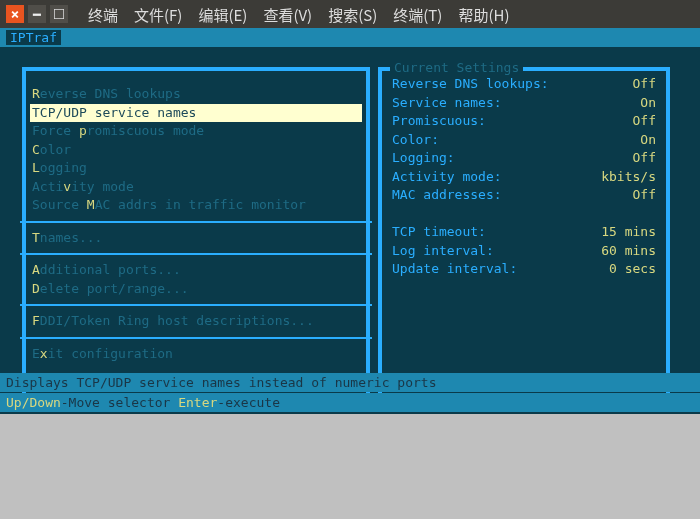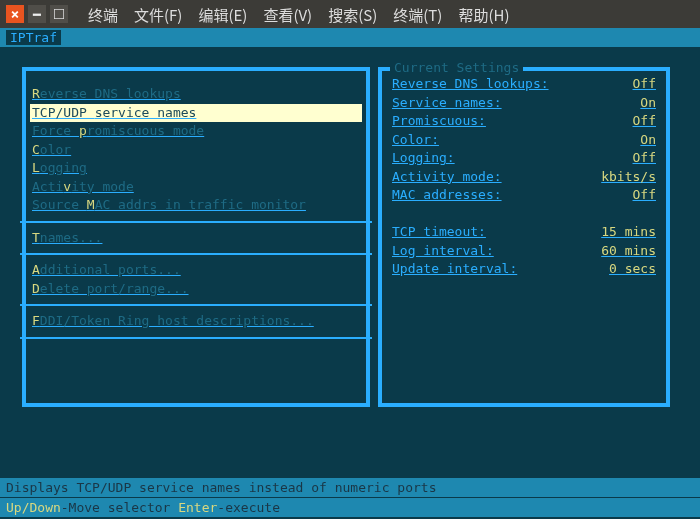--- a/index.html
+++ b/index.html
@@ -42,25 +42,24 @@
     margin-left: 10px;
     gap: 8px;
     font-family: "Noto Sans CJK SC", sans-serif;
     font-size: 15px;
   }
   .menubar > span { padding: 0 4px; cursor: pointer; }
 
   
   .terminal {
     width: 700px;
-    height: 491px;
+    height: 386px;
     background: #0a3a4a;
     color: #2aaeff;
     position: relative;
-    text-decoration: underline;
   }
   .app-title {
     background: #1e88b0;
     color: #fff;
     padding: 2px 6px;
     display: inline-block;
     width: 100%;
   }
   .app-title-inner {
     background: #0a3a4a;
@@ -181,20 +180,21 @@
         <div class="menu-item"><span class="hk-off">Acti</span><span class="hk-on">v</span><span class="hk-off">ity mode</span></div>
         <div class="menu-item"><span class="hk-off">Source </span><span class="hk-on">M</span><span class="hk-off">AC addrs in traffic monitor</span></div>
         <hr class="menu-sep">
         <div class="menu-item"><span class="hk-on">T</span><span class="hk-off">names...</span></div>
         <hr class="menu-sep">
         <div class="menu-item"><span class="hk-on">A</span><span class="hk-off">dditional ports...</span></div>
         <div class="menu-item"><span class="hk-on">D</span><span class="hk-off">elete port/range...</span></div>
         <hr class="menu-sep">
         <div class="menu-item"><span class="hk-on">F</span><span class="hk-off">DDI/Token Ring host descriptions...</span></div>
         <hr class="menu-sep">
+        <div class="menu-item"><span class="hk-off">E</span><span class="hk-on">x</span><span class="hk-off">it configuration</span></div>
       </div>
 
     <div class="settings-box">
       <span class="settings-title"> Current Settings </span>
       <div id="settings-rows">
           <div class="setting-row"><span class="setting-label">Reverse DNS lookups:</span><span class="setting-val">Off</span></div>
           <div class="setting-row"><span class="setting-label">Service names:</span><span class="setting-val">On</span></div>
           <div class="setting-row"><span class="setting-label">Promiscuous:</span><span class="setting-val">Off</span></div>
           <div class="setting-row"><span class="setting-label">Color:</span><span class="setting-val">On</span></div>
           <div class="setting-row"><span class="setting-label">Logging:</span><span class="setting-val">Off</span></div>

